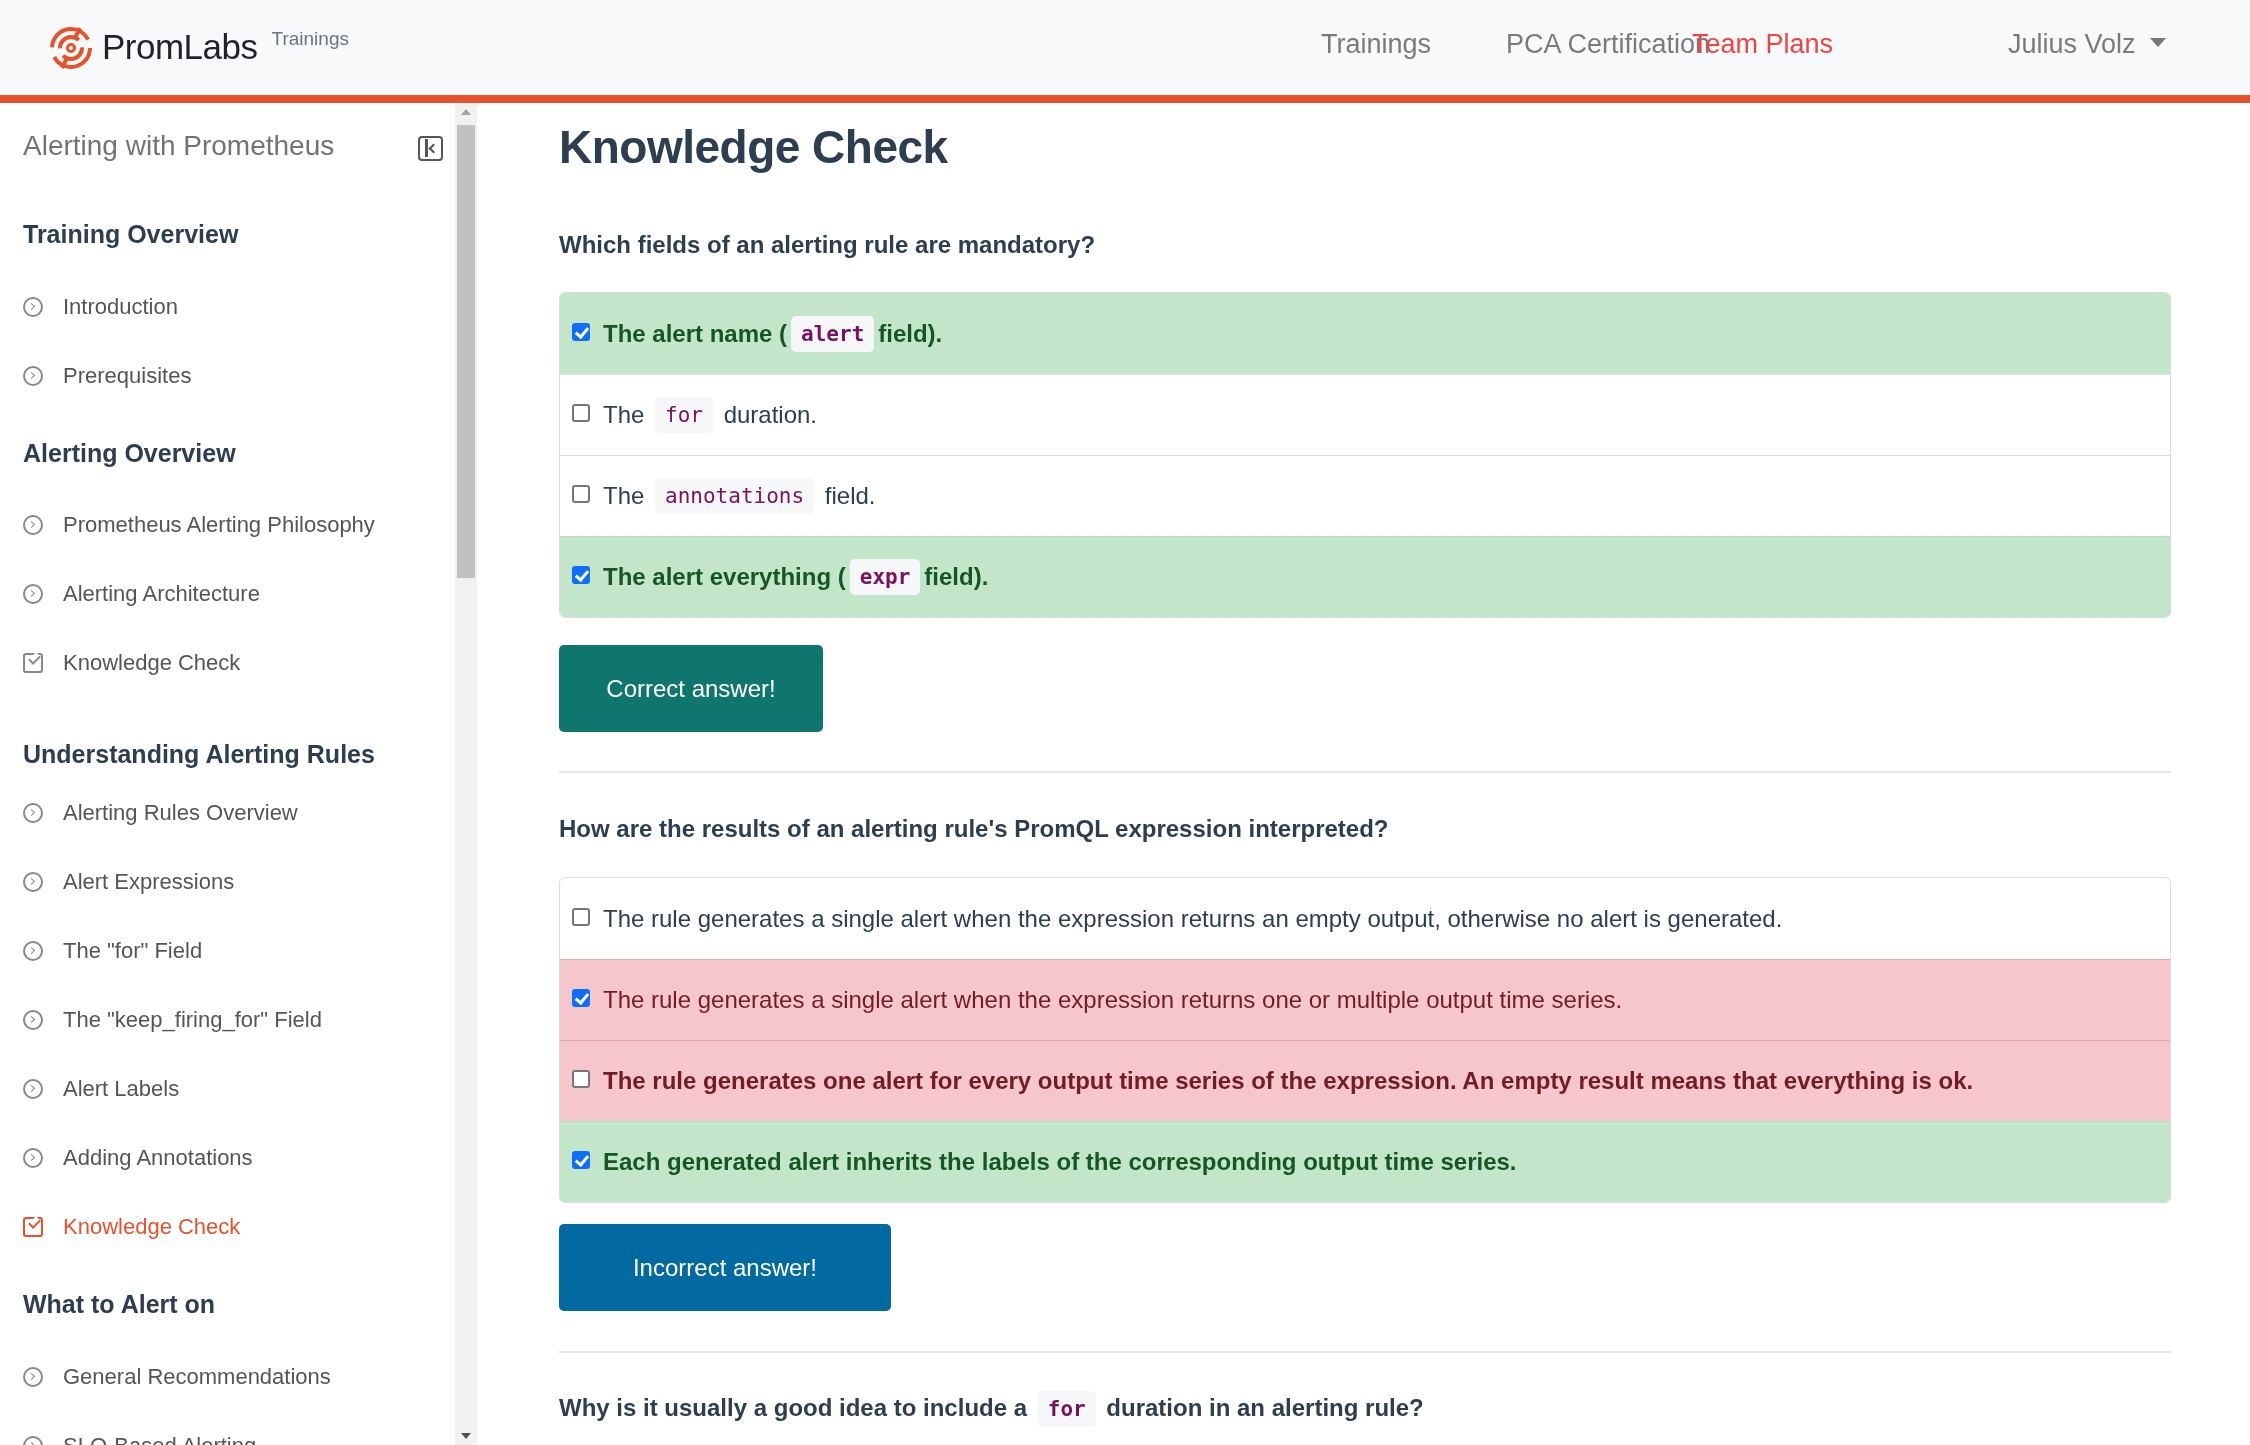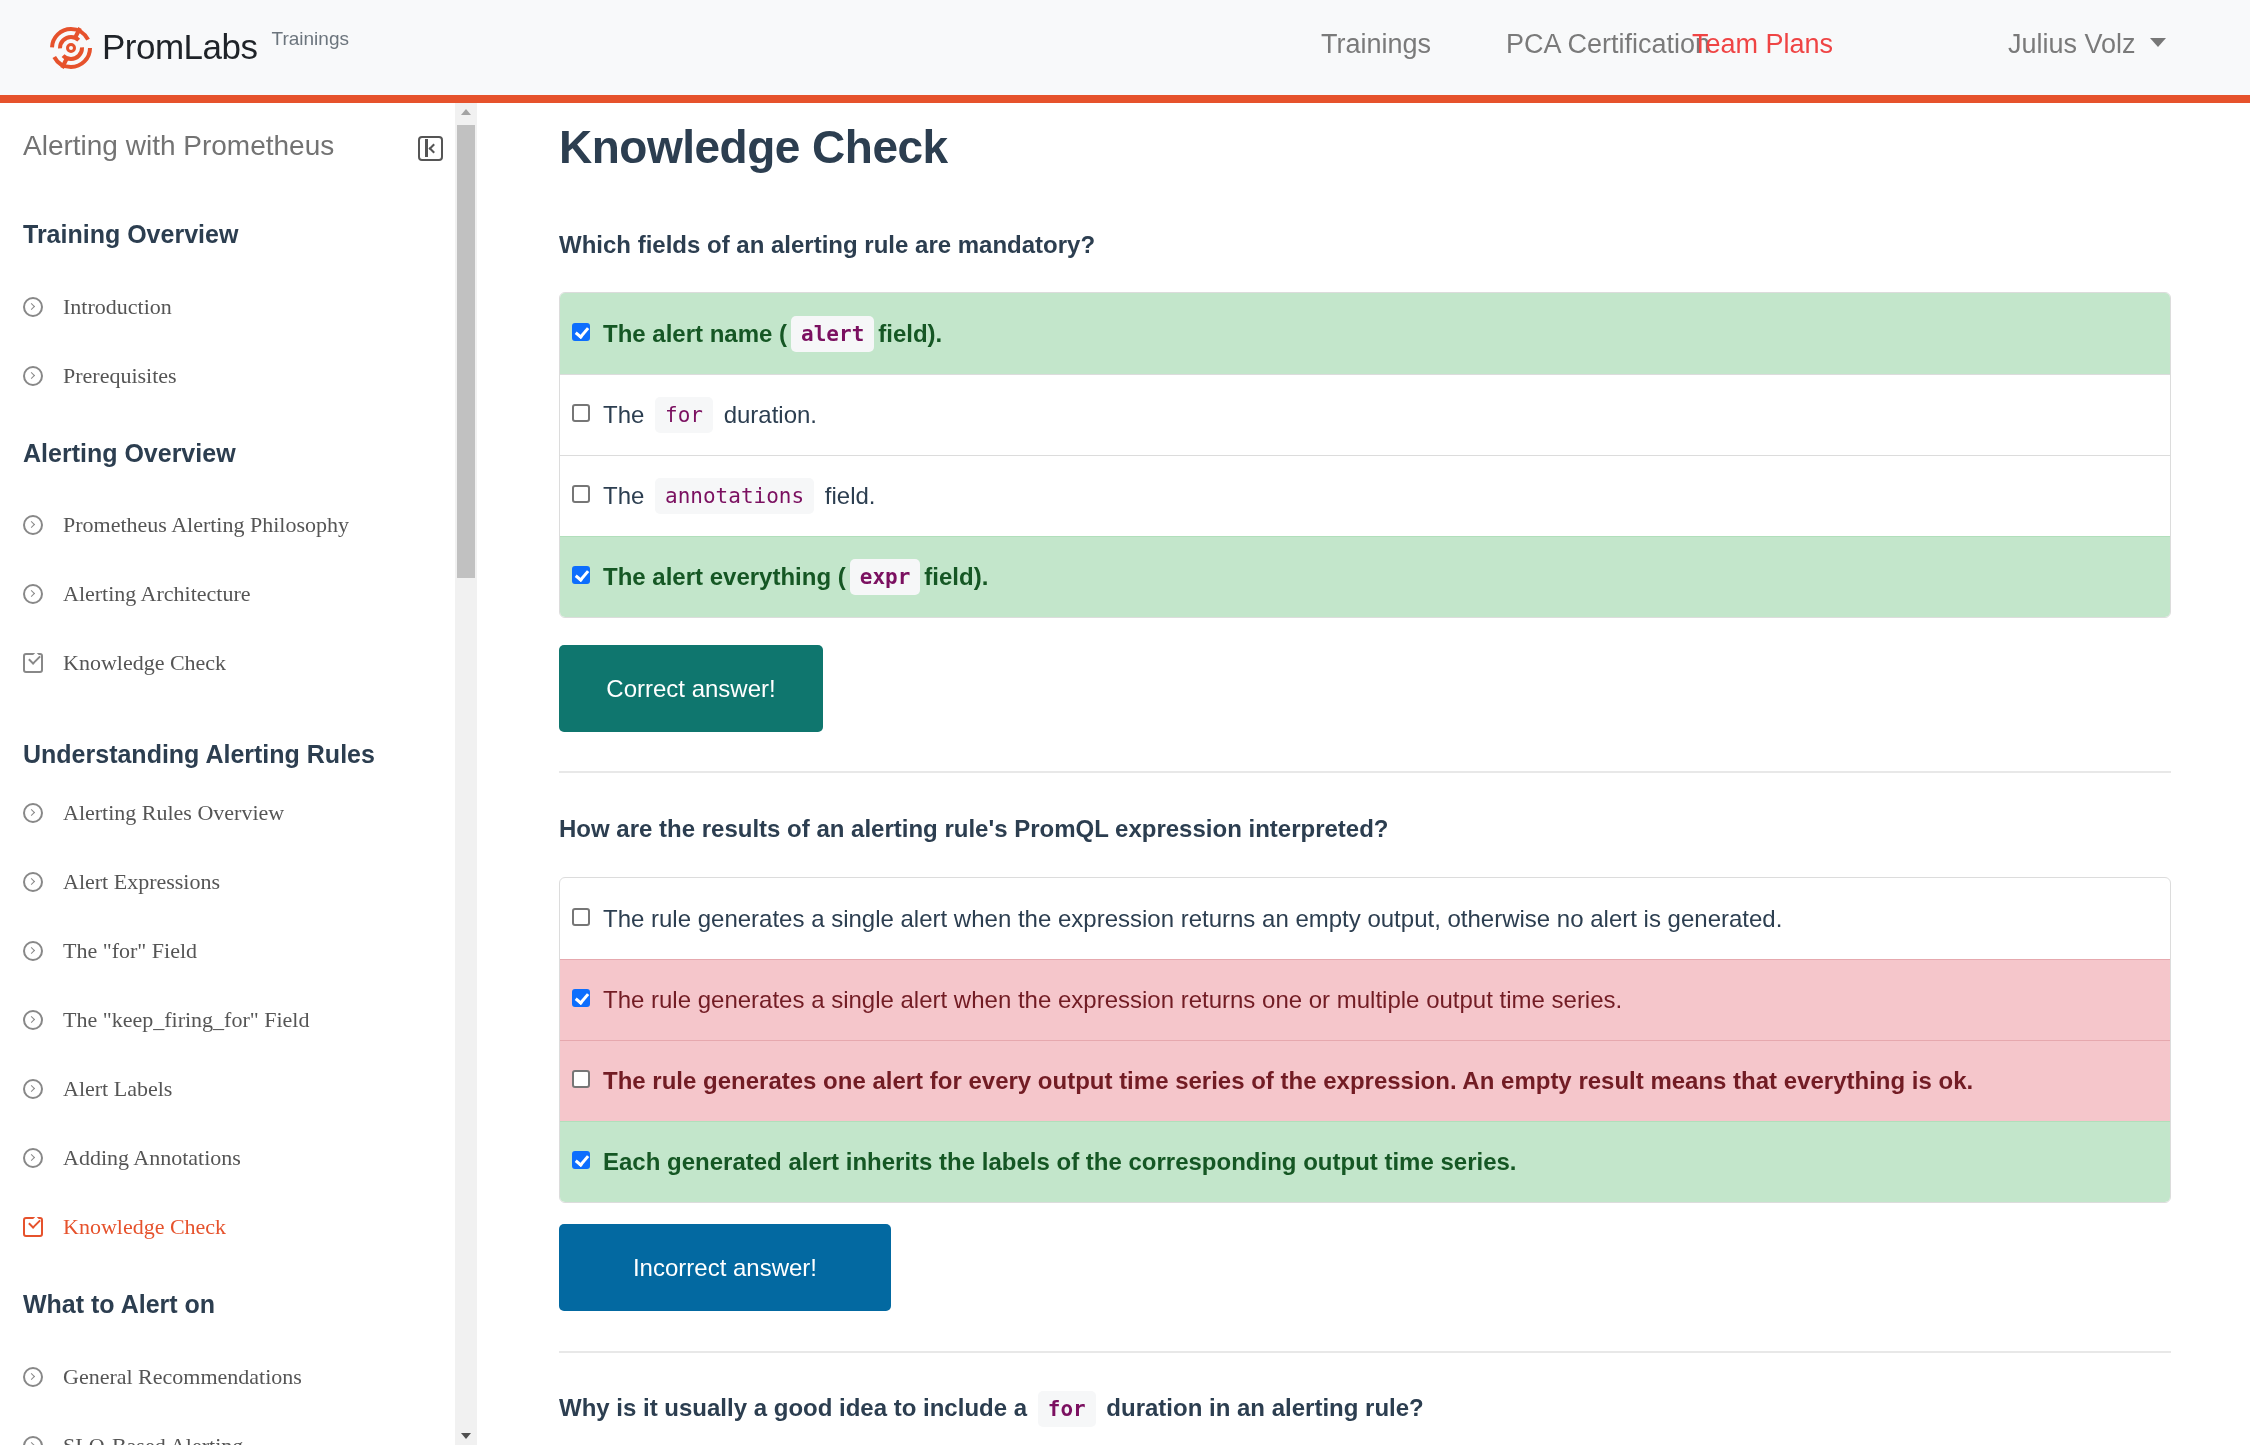--- a/index.html
+++ b/index.html
@@ -16,21 +16,21 @@
   .nav-item { position: absolute; top: 29px; white-space: nowrap; cursor: pointer; }
   .caret { display: inline-block; width: 0; height: 0; border-left: 8px solid transparent; border-right: 8px solid transparent; border-top: 9px solid #777; margin-left: 14px; vertical-align: 6px; }
 
   
   .sidebar { position: absolute; left: 0; top: 103px; width: 455px; height: 1342px; background: #ffffff; overflow: hidden; }
   .sidebar-title { position: absolute; left: 23px; top: 27px; font-size: 28px; color: #737373; }
   .collapse-btn { position: absolute; left: 418px; top: 33px; width: 25px; height: 25px; border: 2.5px solid #555; border-radius: 4px; cursor: pointer; }
   .collapse-btn::before { content: ""; position: absolute; left: 5px; top: 1px; width: 2.5px; height: 18px; background: #555; }
   .collapse-btn::after { content: ""; position: absolute; left: 10px; top: 7px; width: 5px; height: 5px; border-left: 2.5px solid #555; border-bottom: 2.5px solid #555; transform: rotate(45deg); }
   .sec-head { position: absolute; left: 23px; font-size: 25px; font-weight: bold; color: #2c3e50; white-space: nowrap; }
-  .sb-item { position: absolute; left: 23px; font-size: 22px; color: #555; display: flex; align-items: center; white-space: nowrap; cursor: pointer; font-weight: 300; font-family: Liberation Serif, serif; }
+  .sb-item { position: absolute; left: 23px; font-size: 22px; color: #555; display: flex; align-items: center; white-space: nowrap; cursor: pointer; font-weight: 300; }
   .sb-item.active { color: #e6522c; }
   .ic-circle { width: 20px; height: 20px; border: 2px solid #888; border-radius: 50%; margin-right: 20px; position: relative; flex: none; }
   .ic-circle::after { content: ""; position: absolute; left: 4px; top: 5px; width: 4px; height: 4px; border-right: 1.6px solid #888; border-top: 1.6px solid #888; transform: rotate(45deg); }
   .ic-check { width: 20px; height: 20px; border: 2px solid #888; border-radius: 3px; margin-right: 20px; position: relative; flex: none; }
   .ic-check::after { content: ""; position: absolute; left: 4px; top: 0px; width: 9px; height: 5px; border-left: 2px solid #888; border-bottom: 2px solid #888; transform: rotate(-45deg); background: #fff; }
   .sb-item.active .ic-check { border-color: #e6522c; }
   .sb-item.active .ic-check::after { border-color: #e6522c; }
 
   .sb-scroll { position: absolute; left: 455px; top: 103px; width: 22px; height: 1342px; background: #f1f1f1; }
   .sb-scroll-up { position: absolute; left: 6px; top: 6px; width: 0; height: 0; border-left: 5px solid transparent; border-right: 5px solid transparent; border-bottom: 6px solid #a3a3a3; }

